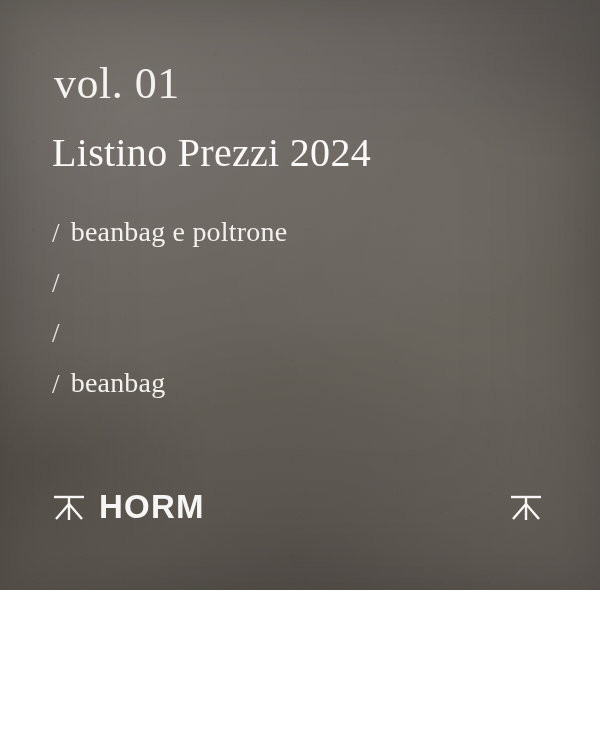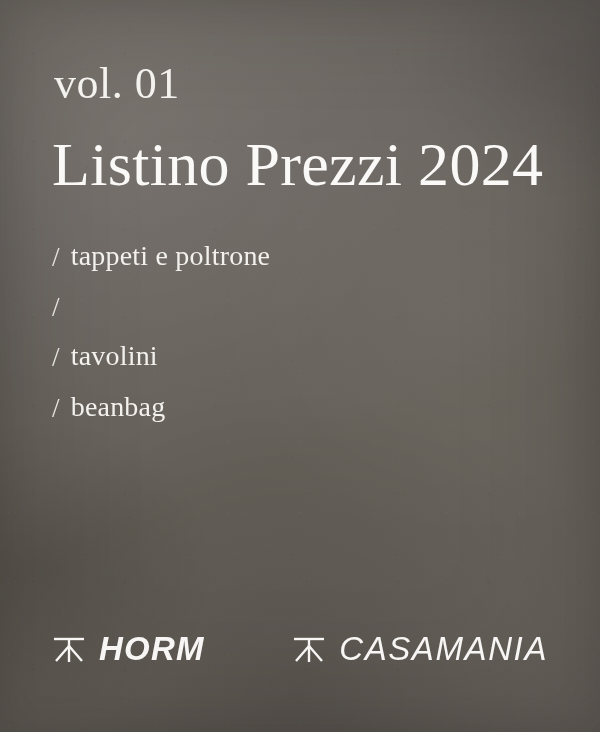--- a/index.html
+++ b/index.html
@@ -8,21 +8,21 @@
   }
   body {
     width: 600px;
     height: 738px;
     overflow: hidden;
     font-family: "Liberation Serif", serif;
   }
   .cover {
     position: relative;
     width: 600px;
-    height: 732px;
+    height: 590px;
     box-sizing: border-box;
     background-color: #6a6662;
     background-image:
       radial-gradient(ellipse 70% 55% at 22% 18%, rgba(255,255,255,0.055), rgba(255,255,255,0) 70%),
       radial-gradient(ellipse 60% 45% at 78% 42%, rgba(255,255,255,0.04), rgba(255,255,255,0) 72%),
       radial-gradient(ellipse 85% 60% at 50% 95%, rgba(0,0,0,0.16), rgba(0,0,0,0) 70%),
       radial-gradient(ellipse 40% 30% at 8% 78%, rgba(0,0,0,0.12), rgba(0,0,0,0) 70%),
       radial-gradient(ellipse 35% 28% at 92% 8%, rgba(0,0,0,0.10), rgba(0,0,0,0) 70%),
       linear-gradient(160deg, #757069 0%, #6d6863 28%, #666159 60%, #6d6761 100%);
     color: #f2f0ed;
@@ -56,21 +56,21 @@
   }
   .volume {
     font-size: 44px;
     line-height: 1;
     letter-spacing: 0.5px;
     font-weight: 400;
     color: #f4f2ef;
     margin: 0 0 26px 2px;
   }
   .main-title {
-    font-size: 62px;
+    font-size: 40px;
     line-height: 1.06;
     font-weight: 400;
     letter-spacing: 0.3px;
     color: #faf9f7;
     margin: 0 0 44px 0;
     white-space: nowrap;
   }
   .cat-list {
     list-style: none;
     margin: 0;
@@ -89,26 +89,25 @@
     font-size: 27px;
     color: #e9e6e2;
     margin-right: 11px;
     display: inline-block;
     transform: translateY(1px);
   }
   .logos {
     position: absolute;
     z-index: 2;
     left: 52px;
-    right: 52px;
+    right: 44px;
     bottom: 64px;
     display: flex;
     align-items: center;
     justify-content: space-between;
-    font-style: italic;
   }
   .logo {
     display: flex;
     align-items: center;
   }
   .logo-mark {
     display: inline-block;
     margin-right: 13px;
     line-height: 0;
   }
@@ -132,28 +131,27 @@
   <div class="grain"></div>
   <div class="vignette"></div>
 
   <div class="content">
     <div class="volume">vol. 01</div>
     <h1 class="main-title">Listino Prezzi 2024</h1>
 
     <ul class="cat-list">
       <li class="cat-item">
         <span class="slash">/</span>
-        <span>tappeti e poltrone</span>
+        <span>beanbag e poltrone</span>
       </li>
       <li class="cat-item">
         <span class="slash">/</span>
       </li>
       <li class="cat-item">
         <span class="slash">/</span>
-        <span>tavolini</span>
       </li>
       <li class="cat-item">
         <span class="slash">/</span>
         <span>beanbag</span>
       </li>
     </ul>
   </div>
 
   <div class="logos">
     <div class="logo">
@@ -170,16 +168,15 @@
 
     <div class="logo">
       <span class="logo-mark">
         <svg width="34" height="30" viewBox="0 0 34 30" aria-hidden="true">
           <path d="M2 5 L32 5" stroke="#f7f6f4" stroke-width="2.4" fill="none"></path>
           <path d="M17 5 L17 28" stroke="#f7f6f4" stroke-width="2.4" fill="none"></path>
           <path d="M17 12 L4 27" stroke="#f7f6f4" stroke-width="2.4" fill="none"></path>
           <path d="M17 12 L30 27" stroke="#f7f6f4" stroke-width="2.4" fill="none"></path>
         </svg>
       </span>
-      <span class="logo-text light">CASAMANIA</span>
     </div>
   </div>
 </div>
 
 </body></html>

